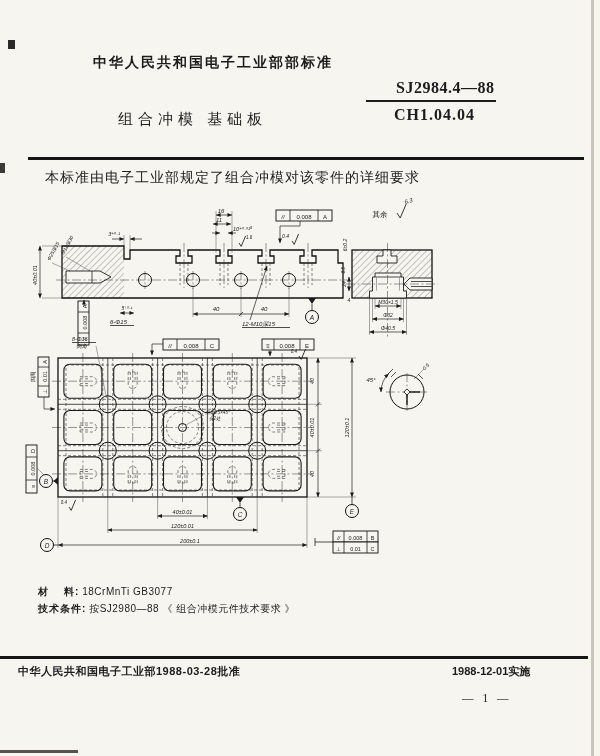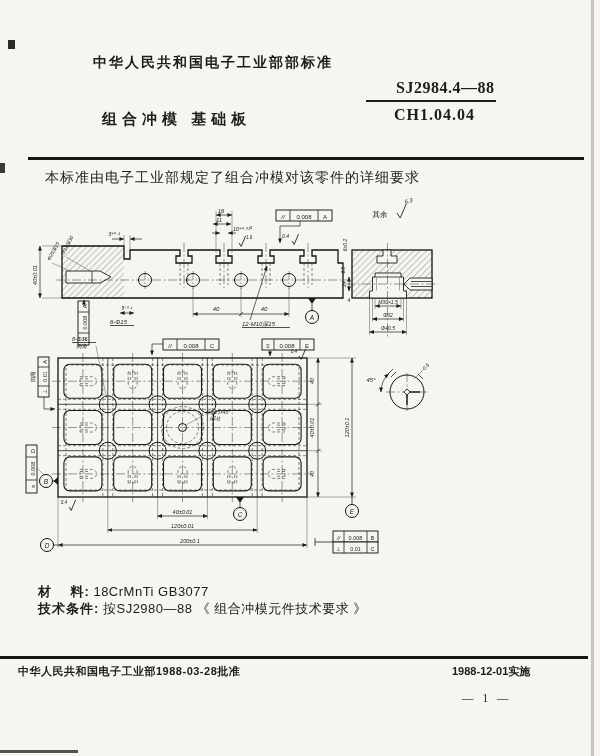--- a/index.html
+++ b/index.html
@@ -6,24 +6,24 @@
   body{width:600px;height:756px;position:relative;background:#f7f5f0;font-family:"Liberation Sans","DejaVu Sans",sans-serif;color:#1c1c1c;overflow:hidden;}
   .abs{position:absolute;}
   .page-edge-r{left:591px;top:0;width:3px;height:756px;background:#c9c5bc;}
   .speck1{left:8px;top:40px;width:7px;height:9px;background:#2a2a2a;}
   .speck2{left:0px;top:163px;width:5px;height:10px;background:#3a3a38;}
   .speck3{left:0px;top:750px;width:78px;height:3px;background:#55524c;}
   .org-line{left:93px;top:54px;font-size:14px;font-weight:bold;letter-spacing:2px;}
   .std-no{left:396px;top:79px;font-size:16px;font-weight:bold;font-family:"Liberation Serif","DejaVu Serif",serif;letter-spacing:.5px;}
   .std-rule{left:366px;top:100px;width:130px;height:2px;background:#1c1c1c;}
   .code-no{left:394px;top:106px;font-size:16px;font-weight:bold;font-family:"Liberation Serif","DejaVu Serif",serif;letter-spacing:1px;}
-  .doc-title{left:102px;top:110px;font-size:15px;font-weight:bold;letter-spacing:5px;}
+  .doc-title{left:118px;top:110px;font-size:15px;font-weight:normal;letter-spacing:5px;}
   .rule1{left:28px;top:157px;width:556px;height:3px;background:#161616;}
   .intro{left:45px;top:169px;font-size:14px;letter-spacing:1px;text-align:center;}
-  .specs{left:38px;top:583px;font-size:13px;line-height:17px;}
+  .specs{left:38px;top:583px;font-size:10px;line-height:17px;}
   .specs .lab{font-weight:bold;white-space:pre;letter-spacing:1px;}
   .specs .val{letter-spacing:.5px;}
   .rule2{left:0;top:656px;width:588px;height:2.5px;background:#141414;}
   .foot-l{left:18px;top:664px;font-size:11px;font-weight:bold;letter-spacing:.5px;}
   .foot-r{left:452px;top:664px;font-size:11px;font-weight:bold;}
   .page-no{left:462px;top:692px;font-size:11.5px;font-family:"Liberation Serif","DejaVu Serif",serif;letter-spacing:3px;}
   svg.drawing{position:absolute;left:0;top:193px;}
   svg text{font-family:"Liberation Sans","DejaVu Sans",sans-serif;fill:#1c1c1c;}
   svg .dim{font-style:italic;}
   .ol{fill:none;stroke:#111;stroke-width:1.3;}

